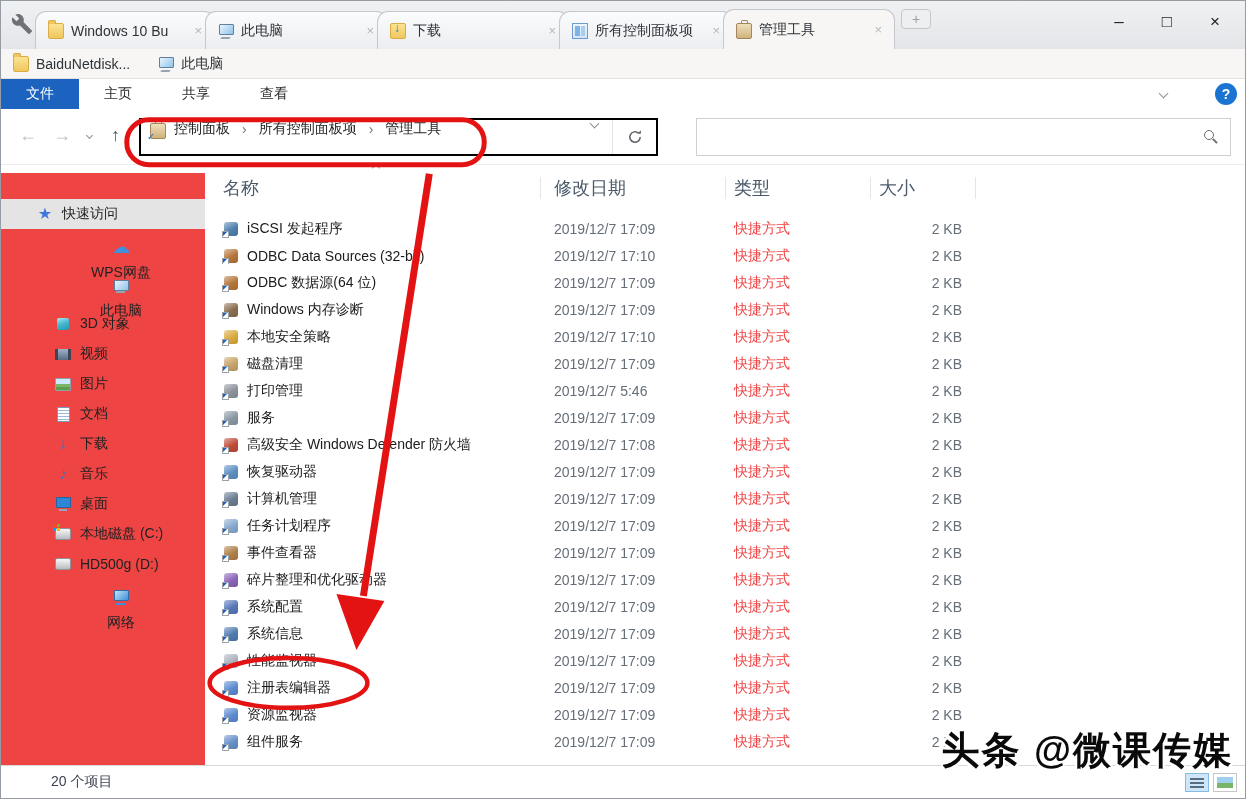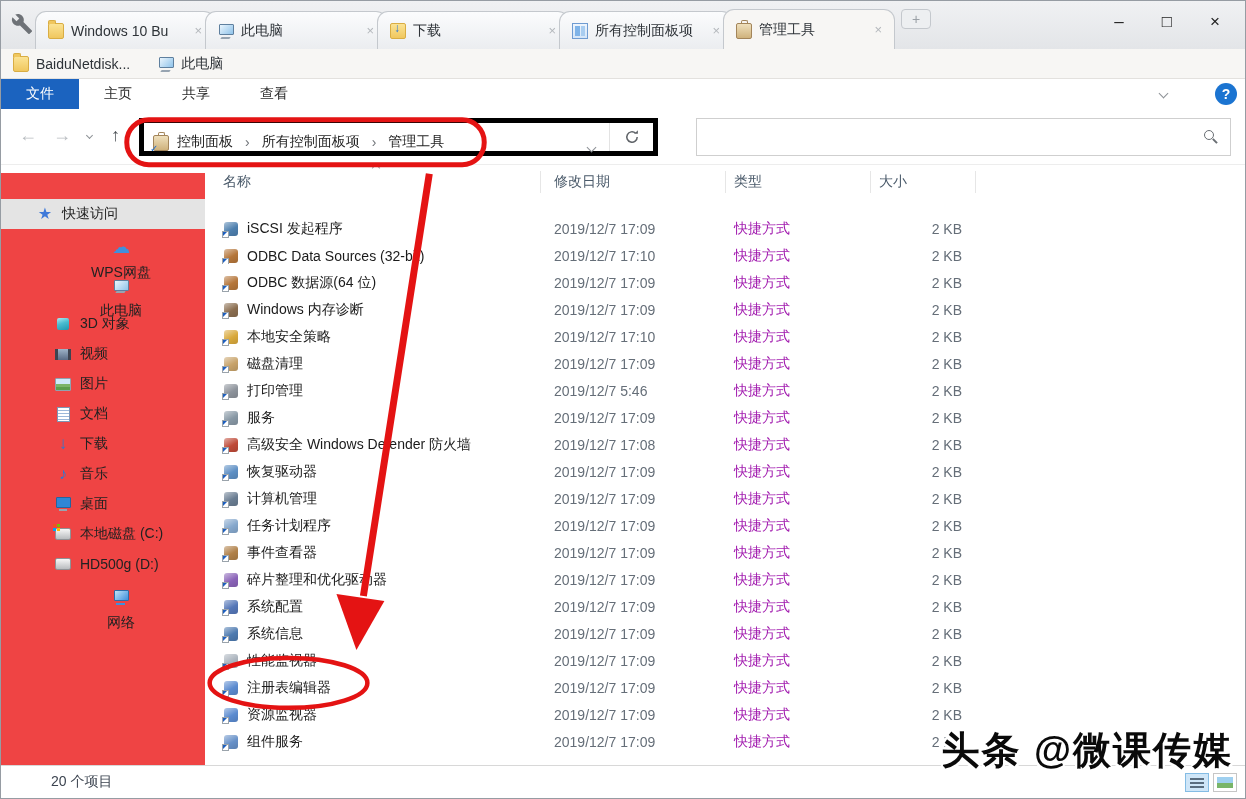--- a/index.html
+++ b/index.html
@@ -48,21 +48,21 @@
   
   .toolbar { position:absolute; left:0; top:108px; right:0; height:56px; background:#fff;
              border-bottom:1px solid #ededed; }
   .navbtn { position:absolute; top:16px; font-size:18px; color:#b9bdc1; }
   .navbtn.b { left:18px; } .navbtn.f { left:52px; }
   .navbtn.up { left:110px; color:#4c5156; }
   .chev { display:inline-block; width:7px; height:7px; border-right:1.6px solid #8d9196;
           border-bottom:1.6px solid #8d9196; transform:rotate(45deg); }
   .smallchev { position:absolute; left:86px; top:24px; width:5px; height:5px; }
   .addressbox { position:absolute; left:138px; top:9px; width:519px; height:38px;
-                border:5px solid #000000; display:flex; align-items:flex-end; background:#fff; }
+                border:2px solid #000000; display:flex; align-items:flex-start; background:#fff; }
   .addrico { margin:0 8px 0 9px; }
   .crumbs { flex:1; display:flex; align-items:center; gap:12px; font-size:14px; color:#1f1f1f; white-space:nowrap; }
   .crumbsep { color:#6f7378; font-size:14px; }
   .addrchev { margin-right:14px; }
   .refreshseg { width:44px; height:100%; border-left:1px solid #e3e3e3;
                 display:flex; align-items:center; justify-content:center; }
   .searchbox { position:absolute; left:695px; top:9px; width:535px; height:38px;
                border:1px solid #cfcfcf; background:#fff; display:flex; align-items:center; }
   .searchinput { flex:1; border:none; outline:none; height:100%; padding:0 10px; font-size:14px;
                  font-family:inherit; background:transparent; }
@@ -75,34 +75,34 @@
   
   .sidebar { position:absolute; left:0; top:172px; width:204px; bottom:33px; background:#ef4444; padding-top:26px; }
   .sitem { height:30px; display:flex; align-items:center; gap:9px; padding-left:36px; font-size:14px; color:#222; }
   .sitem.child { padding-left:54px; }
   .sitem.gap { margin-top:10px;flex-direction:column; }
   .sitem.selected { background:#e4e4e4; }
   .sico { width:16px; height:16px; flex:none; position:relative; display:flex; align-items:center; justify-content:center; }
 
   
   .filearea { position:absolute; left:204px; top:164px; right:0; bottom:33px; background:#fff; }
-  .headrow { position:relative; height:34px; display:flex; align-items:center;
-             font-size:14px; color:#4a5a6a; }
+  .headrow { position:relative; height:34px; display:flex; align-items:flex-end;
+             font-size:18px; color:#4a5a6a; }
   .hcell { height:22px; display:flex; align-items:center; border-right:1px solid #e6e6e6; }
   .hc0 { width:336px; padding-left:18px; } .hc1 { width:185px; padding-left:13px; }
   .hc2 { width:145px; padding-left:8px; }  .hc3 { width:105px; padding-left:8px; }
   .sortchev { position:absolute; left:168px; top:0px; width:6px; height:6px;
               border-right:1.4px solid #9aa0a6; border-bottom:1.4px solid #9aa0a6;
               transform:rotate(-135deg); }
   .rows { margin-top:16px; }
   .frow { height:27px; display:flex; align-items:center; font-size:14px; }
   .cell { overflow:hidden; white-space:nowrap; }
   .c0 { width:336px; padding-left:18px; display:flex; align-items:center; gap:8px; color:#1b1b1b; }
   .c1 { width:185px; padding-left:13px; color:#656e78; }
-  .c2 { width:145px; padding-left:8px;  color:#a21caf; }
+  .c2 { width:145px; padding-left:8px;  color:#ef4444; }
   .c3 { width:105px; padding-right:14px; text-align:right; color:#656e78; }
   .fico { width:16px; height:16px; position:relative; flex:none; }
   .fico .base { position:absolute; inset:1px; border-radius:3px;
                 background-image:linear-gradient(150deg,rgba(255,255,255,.55),rgba(255,255,255,0) 55%,rgba(0,0,0,.12)); }
   .fico .sc { position:absolute; left:-1px; bottom:-1px; width:7px; height:7px; background:#fff;
               border:1px solid #9aa3ab; }
   .fico .sc:after { content:""; position:absolute; left:0; top:0; border:2px solid transparent;
                     border-left-color:#1d5fbf; border-top-color:#1d5fbf; }
 
   

